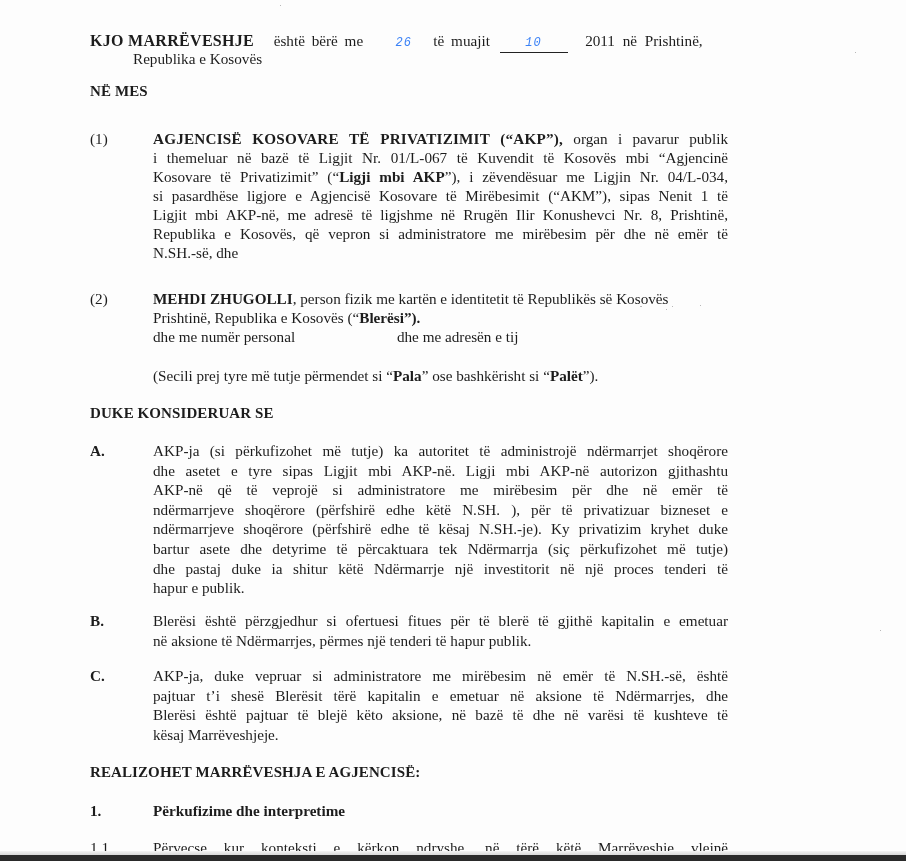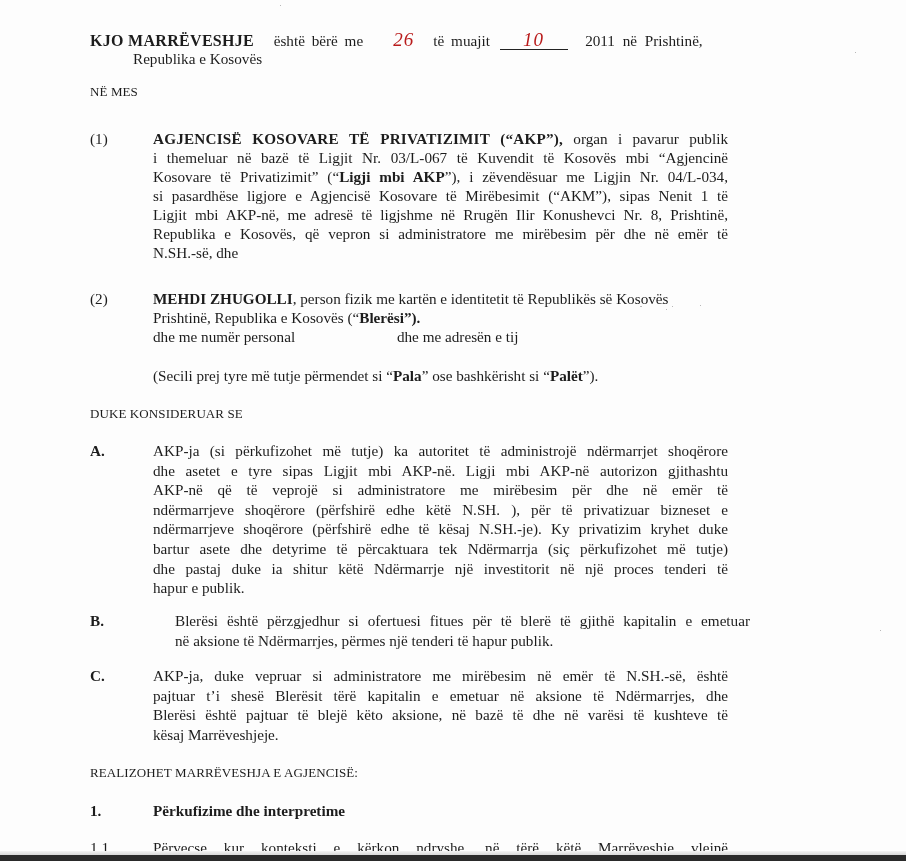--- a/index.html
+++ b/index.html
@@ -21,37 +21,37 @@
     position: absolute;
     left: 0; top: 0;
     width: 906px; height: 861px;
     background: #fdfdfd;
   }
   .abs { position: absolute; }
   .b { font-weight: bold; }
   .line { display: block; white-space: nowrap; }
   .jline { display: block; text-align: justify; text-align-last: justify; white-space: normal; }
   .hand {
-    font-family: Liberation Serif, serif;
+    font-family: Liberation Mono, monospace;
     font-style: italic;
-    color: #b91c1c;
-    font-size: 19px;
+    color: #3b82f6;
+    font-size: 12px;
     letter-spacing: 1px;
   }
   .underline-blank {
     display: inline-block;
     border-bottom: 1px solid #222;
     text-align: center;
     line-height: 16px;
     height: 17px;
     vertical-align: baseline;
   }
   .heading {
-    font-weight: normal;
-    font-size: 13px;
+    font-weight: bold;
+    font-size: 15px;
     letter-spacing: 0.1px;
   }
   .marker {
     position: absolute;
     left: 90px;
   }
   .body-block {
     position: absolute;
     left: 153px;
     width: 575px;
@@ -98,21 +98,21 @@
   </div>
   <div class="abs line" style="left:133px; top:49px;">Republika e Kosovës</div>
 
   <div class="abs heading" style="left:90px; top:82px;">NË MES</div>
 
   <div class="marker" style="top:129px;">(1)</div>
   <div class="body-block" style="top:129px;">
     <span class="jline">
       <span class="b" style="letter-spacing:0.2px;">AGJENCISË KOSOVARE TË PRIVATIZIMIT (“AKP”),</span><span> organ i pavarur publik</span>
     </span>
-    <span class="jline">i themeluar në bazë të Ligjit Nr. 03/L-067 të Kuvendit të Kosovës mbi “Agjencinë</span>
+    <span class="jline">i themeluar në bazë të Ligjit Nr. 01/L-067 të Kuvendit të Kosovës mbi “Agjencinë</span>
     <span class="jline">
       <span>Kosovare të Privatizimit” (“</span><span class="b">Ligji mbi AKP</span><span>”), i zëvendësuar me Ligjin Nr. 04/L-034,</span>
     </span>
     <span class="jline">si pasardhëse ligjore e Agjencisë Kosovare të Mirëbesimit (“AKM”), sipas Nenit 1 të</span>
     <span class="jline">Ligjit mbi AKP-në, me adresë të ligjshme në Rrugën Ilir Konushevci Nr. 8, Prishtinë,</span>
     <span class="jline">Republika e Kosovës, që vepron si administratore me mirëbesim për dhe në emër të</span>
     <span class="line">N.SH.-së, dhe</span>
   </div>
 
   <div class="marker" style="top:289px;">(2)</div>
@@ -142,21 +142,21 @@
     <span class="jline">dhe asetet e tyre sipas Ligjit mbi AKP-në. Ligji mbi AKP-në autorizon gjithashtu</span>
     <span class="jline">AKP-në që të veprojë si administratore me mirëbesim për dhe në emër të</span>
     <span class="jline">ndërmarrjeve shoqërore (përfshirë edhe këtë N.SH. ), për të privatizuar bizneset e</span>
     <span class="jline">ndërmarrjeve shoqërore (përfshirë edhe të kësaj N.SH.-je). Ky privatizim kryhet duke</span>
     <span class="jline">bartur asete dhe detyrime të përcaktuara tek Ndërmarrja  (siç përkufizohet më tutje)</span>
     <span class="jline">dhe pastaj duke ia shitur këtë Ndërmarrje një investitorit në një proces tenderi të</span>
     <span class="line">hapur e publik.</span>
   </div>
 
   <div class="marker b" style="top:611px;">B.</div>
-  <div class="body-block" style="top:611px; line-height:19.6px;margin-left:22px;">
+  <div class="body-block" style="top:611px; line-height:19.6px;">
     <span class="jline">Blerësi është përzgjedhur si ofertuesi fitues për të blerë të gjithë kapitalin e emetuar</span>
     <span class="line">në aksione të Ndërmarrjes, përmes një tenderi të hapur publik.</span>
   </div>
 
   <div class="marker b" style="top:666px;">C.</div>
   <div class="body-block" style="top:666px; line-height:19.6px;">
     <span class="jline">AKP-ja, duke vepruar si administratore me mirëbesim në emër të N.SH.-së, është</span>
     <span class="jline">pajtuar t’i shesë Blerësit tërë kapitalin e emetuar në aksione të Ndërmarrjes, dhe</span>
     <span class="jline">Blerësi është pajtuar të blejë këto aksione, në bazë të dhe në varësi të kushteve të</span>
     <span class="line">kësaj Marrëveshjeje.</span>

